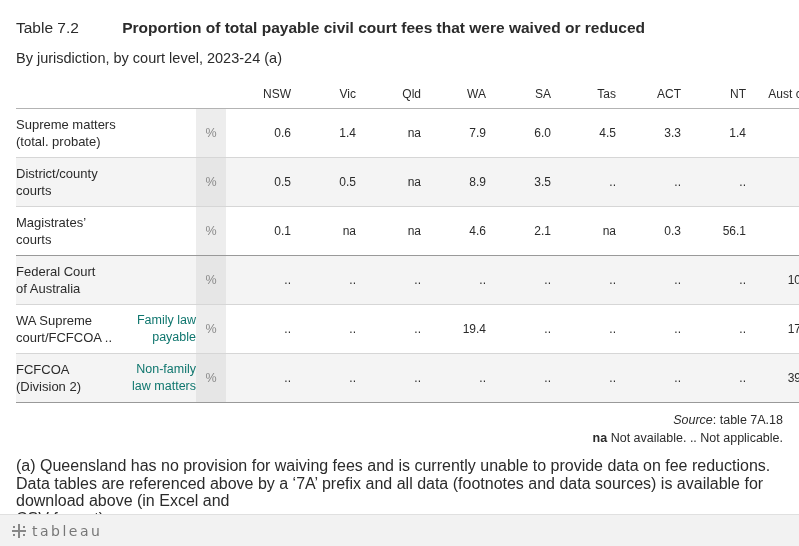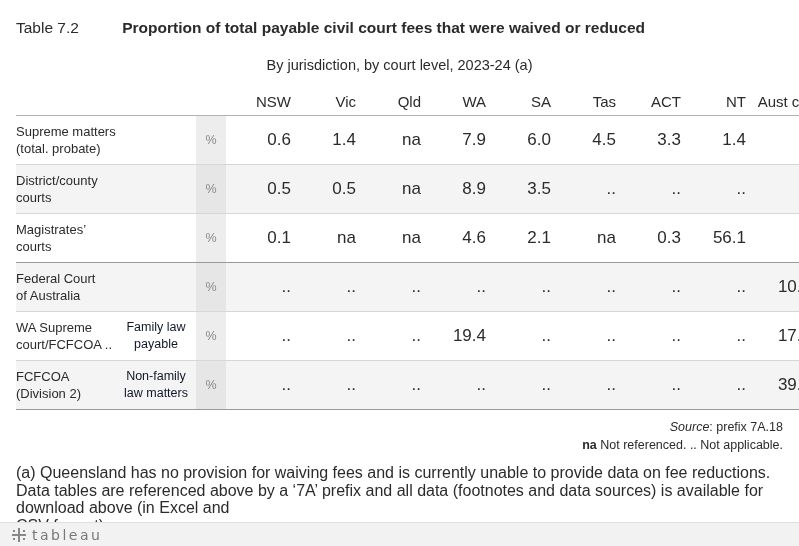--- a/index.html
+++ b/index.html
@@ -37,23 +37,22 @@
     margin-top: 24px;
   }
   .title-line1 .t-main {
     font-weight: bold;
     margin-left: 39px;
   }
   .title-line2 {
     font-size: 14.5px;
     color: #2b2b2b;
     line-height: 20px;
-    margin-top: 17px;
+    margin-top: 10px;
     white-space: nowrap;
-    text-align: center;
   }
 
   
   .table-wrap {
     margin-top: 12px;
     padding: 0 16px;
   }
   table.data {
     border-collapse: collapse;
     width: 767px;
@@ -64,21 +63,21 @@
     vertical-align: middle;
   }
 
   
   col.c-rowlabel { width: 100px; }
   col.c-sublabel { width: 80px; }
   col.c-pct      { width: 30px; }
   col.c-data     { width: 65px; }
 
   thead th {
-    font-size: 15px;
+    font-size: 12px;
     font-weight: normal;
     color: #2b2b2b;
     text-align: right;
     padding: 6px 10px 8px 0;
     height: 28px;
     vertical-align: bottom;
   }
   thead th.blank { border: none; }
   thead tr.head-row th {
     border-bottom: 1px solid #b3b3b3;
@@ -95,39 +94,39 @@
     background: #f4f4f4;
   }
   td.rowlabel {
     text-align: left;
     padding: 6px 4px 6px 6px;
     line-height: 17px;
     font-size: 13px;
     color: #2b2b2b;
   }
   td.sublabel {
-    text-align: center;
+    text-align: right;
     padding: 6px 4px 6px 6px;
     line-height: 17px;
     font-size: 12.5px;
-    color: #0f172a;
+    color: #0f766e;
   }
   td.pct {
     text-align: center;
     font-size: 12.5px;
     color: #8a8a8a;
     background: #ededed;
   }
   tbody tr.shaded td.pct {
     background: #e6e6e6;
   }
   td.val {
     text-align: right;
     padding-right: 10px;
-    font-size: 17px;
+    font-size: 12px;
     color: #2b2b2b;
   }
   tbody tr.rule-under td {
     border-bottom: 1px solid #d6d6d6;
   }
   tbody tr.rule-strong td {
     border-bottom: 1px solid #999999;
   }
 
   
@@ -157,21 +156,21 @@
   .note-left p {
     margin: 0 0 1px 0;
   }
 
   
   .tableau-bar {
     position: absolute;
     left: 0;
     bottom: 0;
     width: 799px;
-    height: 24px;
+    height: 32px;
     background: #f2f2f2;
     border-top: 1px solid #e0e0e0;
     display: flex;
     align-items: center;
     padding-left: 12px;
     box-sizing: border-box;
   }
   .tableau-logo {
     display: flex;
     align-items: center;
@@ -360,24 +359,24 @@
           <td class="val">..</td>
           <td class="val">39.3</td>
         </tr>
 
       </tbody>
     </table>
   </div>
 
   <div class="notes">
     <div class="note-right">
-      <span class="src-italic">Source</span><span>: prefix 7A.18</span>
+      <span class="src-italic">Source</span><span>: table 7A.18</span>
     </div>
     <div class="note-right">
-      <span class="bold-na">na</span><span> Not referenced. .. Not applicable.</span>
+      <span class="bold-na">na</span><span> Not available. .. Not applicable.</span>
     </div>
     <div class="note-left">
       <p>(a) Queensland has no provision for waiving fees and is currently unable to provide data on fee reductions.</p>
       <p>Data tables are referenced above by a ‘7A’ prefix and all data (footnotes and data sources) is available for download above (in Excel and</p>
       <p>CSV format).</p>
     </div>
   </div>
 
   <div class="tableau-bar">
     <div class="tableau-logo">

